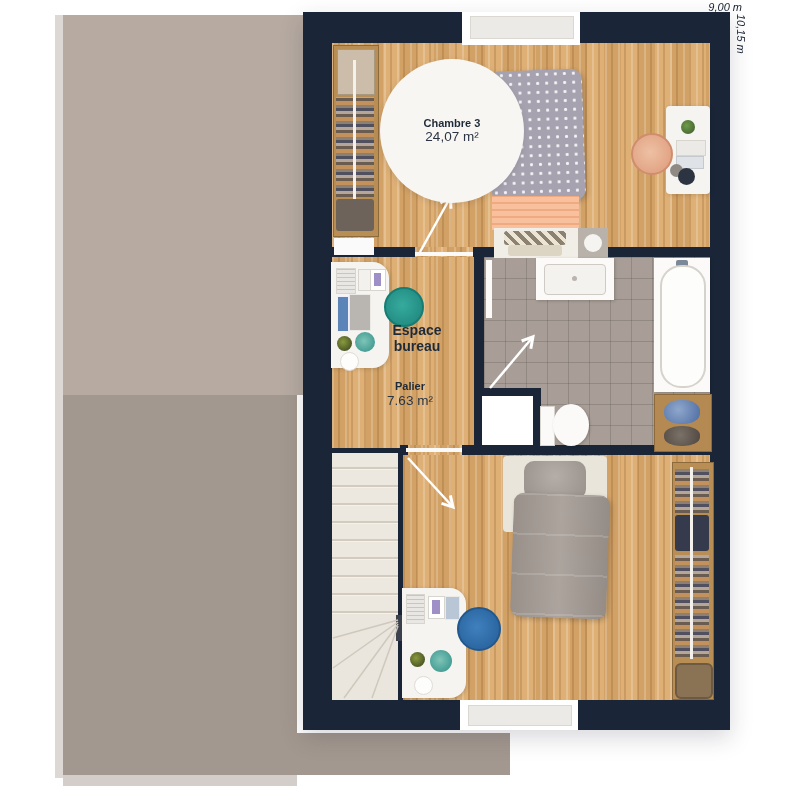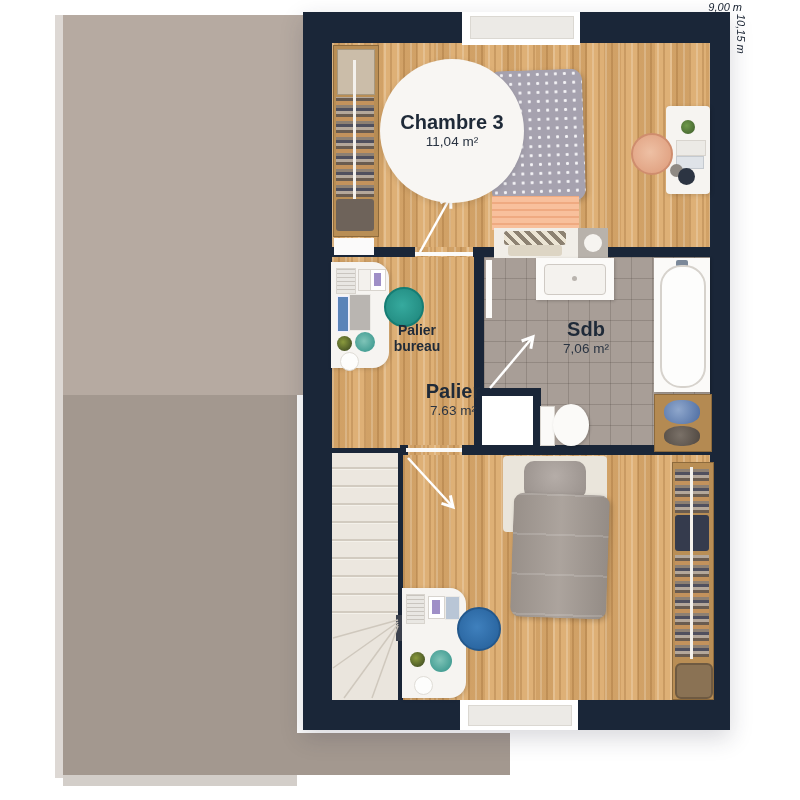--- a/index.html
+++ b/index.html
@@ -48,24 +48,24 @@
   .win-bottom{left:460px;top:700px;width:118px;height:30px;}
   .win-bottom .pane{position:absolute;left:8px;top:5px;width:102px;height:19px;background:#eceae6;border:1px solid #dbd8d2;}
   
   .leafA{left:415px;top:252px;width:58px;height:4px;background:#fbfaf8;}
   .leafB{left:406px;top:448px;width:56px;height:4px;background:#fbfaf8;}
   .leafSdb{left:486px;top:260px;width:6px;height:58px;background:#fbfaf8;}
   
   .label-circle{background:#f8f6f3;border-radius:50%;display:flex;flex-direction:column;align-items:center;justify-content:center;box-shadow:0 2px 6px rgba(0,0,0,.10);}
   .lc-ch3{left:380px;top:59px;width:144px;height:144px;}
   .lc-ch2{left:547px;top:558px;width:132px;height:132px;}
-  .room-name{font-weight:bold;font-size:20px;color:#1f2a38;line-height:1.15;text-align:center;}
+  .room-name{font-weight:bold;font-size:11px;color:#1f2a38;line-height:1.15;text-align:center;}
   .room-area{font-size:13.5px;color:#2a3442;line-height:1.2;text-align:center;}
   .txt-sdb{left:536px;top:318px;width:100px;text-align:center;}
-  .txt-palier{left:365px;top:380px;width:90px;text-align:center;margin-left:43px;}
+  .txt-palier{left:365px;top:380px;width:90px;text-align:center;}
   .txt-bureau{left:388px;top:322px;width:58px;text-align:center;}
   .txt-bureau .room-name{font-size:14px;}
   
   .dim{font-style:italic;font-weight:normal;font-size:11px;color:#16202f;}
   .dim-w{left:660px;top:1px;width:82px;text-align:right;}
   .dim-h{left:731px;top:14px;width:16px;height:70px;writing-mode:vertical-rl;}
   
   .wardrobe3{left:333px;top:45px;width:44px;height:190px;background:#b98e55;border:1px solid #8d6a3c;}
   .wardrobe3 .box{position:absolute;left:3px;top:3px;width:36px;height:44px;background:#cbbda9;border:1px solid #a7987f;}
   .clothes{background:repeating-linear-gradient(0deg,#6a5c50 0 3px,#b4a79a 3px 6px,#50505e 6px 9px,#8d8073 9px 12px,#c3925c 12px 16px);}
@@ -276,28 +276,24 @@
     </g>
     <g stroke="#ffffff" stroke-width="2.5" marker-end="url(#arr)">
       <line x1="420" y1="252" x2="450" y2="198"></line>
       <line x1="490" y1="388" x2="532" y2="338"></line>
       <line x1="408" y1="458" x2="452" y2="506"></line>
     </g>
   </svg>
 
   <div class="abs label-circle lc-ch3">
     <div class="room-name">Chambre 3</div>
-    <div class="room-area">11,04 m²</div>
-  </div>
-  <div class="abs txt-sdb">
-    <div class="room-name">Sdb</div>
-    <div class="room-area">7,06 m²</div>
+    <div class="room-area">24,07 m²</div>
   </div>
   <div class="abs txt-bureau">
-    <div class="room-name">Palier bureau</div>
+    <div class="room-name">Espace bureau</div>
   </div>
   <div class="abs txt-palier">
     <div class="room-name">Palier</div>
     <div class="room-area">7.63 m²</div>
   </div>
 
   <div class="abs dim dim-w">9,00 m</div>
   <div class="abs dim dim-h">10,15 m</div>
 
 </div>

